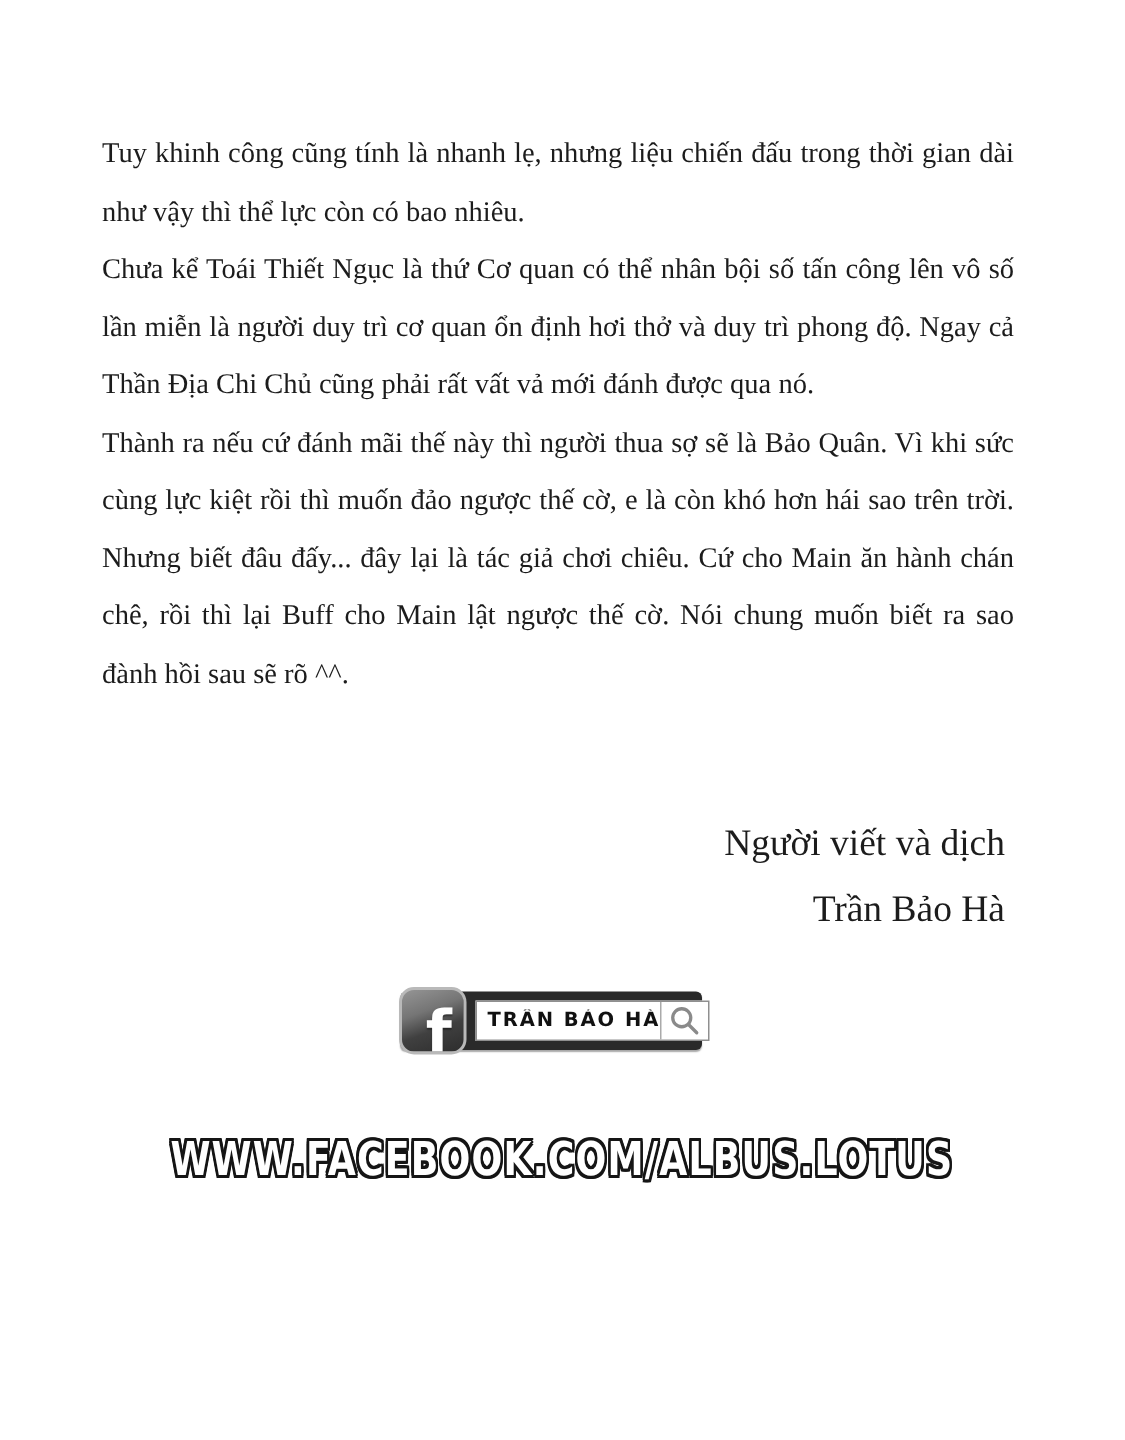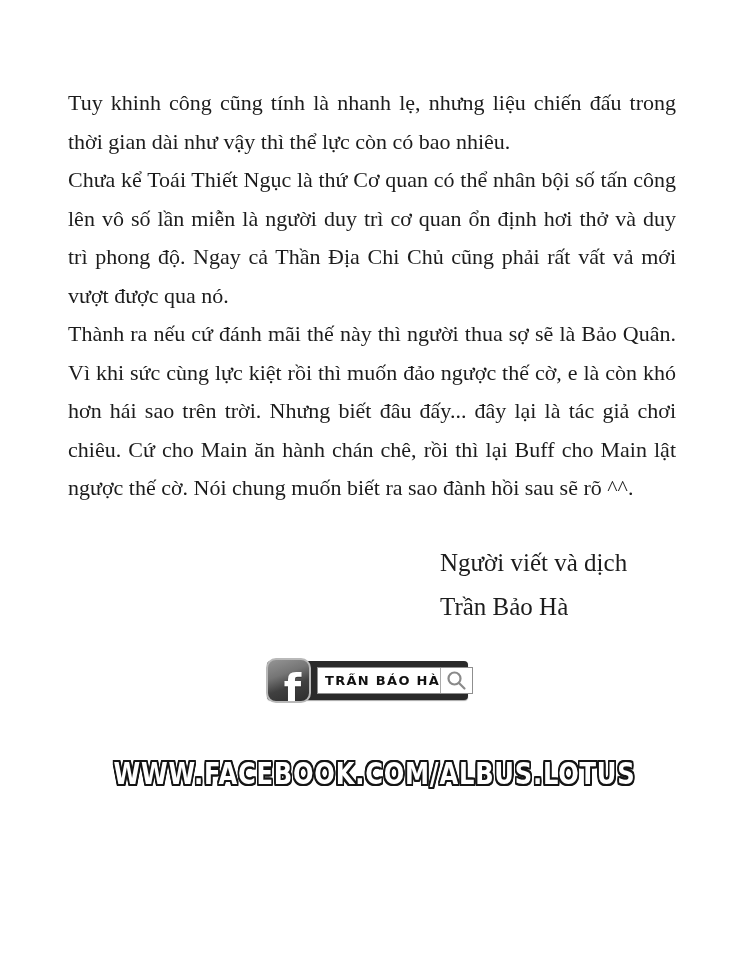--- a/index.html
+++ b/index.html
@@ -12,35 +12,35 @@
     position: relative;
     width: 750px; height: 960px;
     background: #ffffff;
     overflow: hidden;
   }
 
   
   .body-text {
     position: absolute;
     left: 68px; top: 84px; width: 608px;
-    font-size: 22px;
+    font-size: 19px;
     line-height: 38.5px;
     color: #1c1c1c;
     text-align: justify;
   }
   .body-text p { margin: 0; }
 
   
   .signature {
     position: absolute;
     left: 440px; top: 541px; width: 230px;
     font-size: 25px;
     line-height: 44px;
     color: #1c1c1c;
-    text-align: left;
+    text-align: right;
     white-space: nowrap;
   }
 
   
   .fb-badge {
     position: absolute;
     left: 267px; top: 661px;
     width: 201px; height: 39px;
     background: #2a2a2a;
     border-radius: 4px;
@@ -127,21 +127,21 @@
       -2px  1px 0 #151515,  2px  1px 0 #151515;
   }
 </style>
 </head>
 <body>
 
 <div class="page">
 
   <div class="body-text">
     <p>Tuy khinh công cũng tính là nhanh lẹ, nhưng liệu chiến đấu trong thời gian dài như vậy thì thể lực còn có bao nhiêu.</p>
-    <p>Chưa kể Toái Thiết Ngục là thứ Cơ quan có thể nhân bội số tấn công lên vô số lần miễn là người duy trì cơ quan ổn định hơi thở và duy trì phong độ. Ngay cả Thần Địa Chi Chủ cũng phải rất vất vả mới vượt được qua nó.</p>
+    <p>Chưa kể Toái Thiết Ngục là thứ Cơ quan có thể nhân bội số tấn công lên vô số lần miễn là người duy trì cơ quan ổn định hơi thở và duy trì phong độ. Ngay cả Thần Địa Chi Chủ cũng phải rất vất vả mới đánh được qua nó.</p>
     <p>Thành ra nếu cứ đánh mãi thế này thì người thua sợ sẽ là Bảo Quân. Vì khi sức cùng lực kiệt rồi thì muốn đảo ngược thế cờ, e là còn khó hơn hái sao trên trời. Nhưng biết đâu đấy... đây lại là tác giả chơi chiêu. Cứ cho Main ăn hành chán chê, rồi thì lại Buff cho Main lật ngược thế cờ. Nói chung muốn biết ra sao đành hồi sau sẽ rõ ^^.</p>
   </div>
 
   <div class="signature">
     <div>Người viết và dịch</div>
     <div>Trần Bảo Hà</div>
   </div>
 
   <div class="fb-badge">
     <div class="fb-tile">

